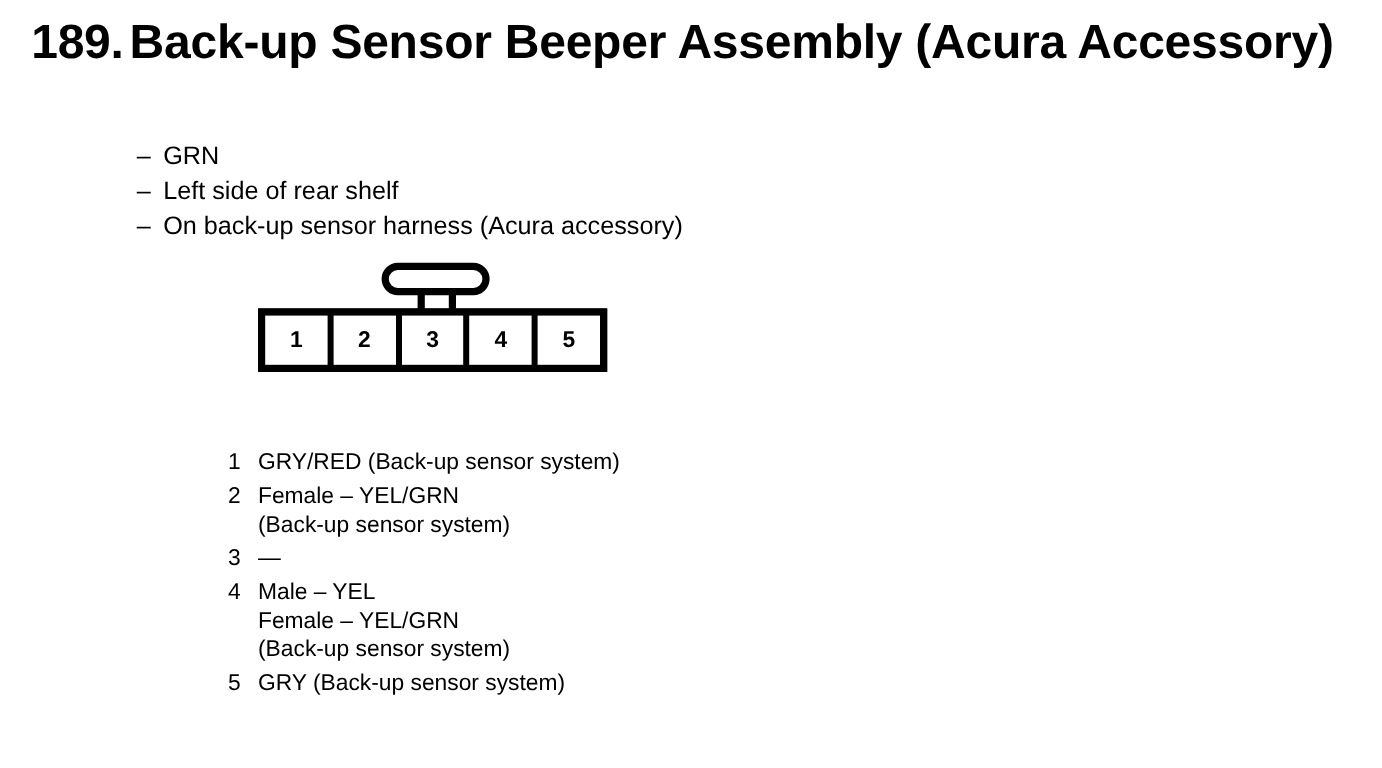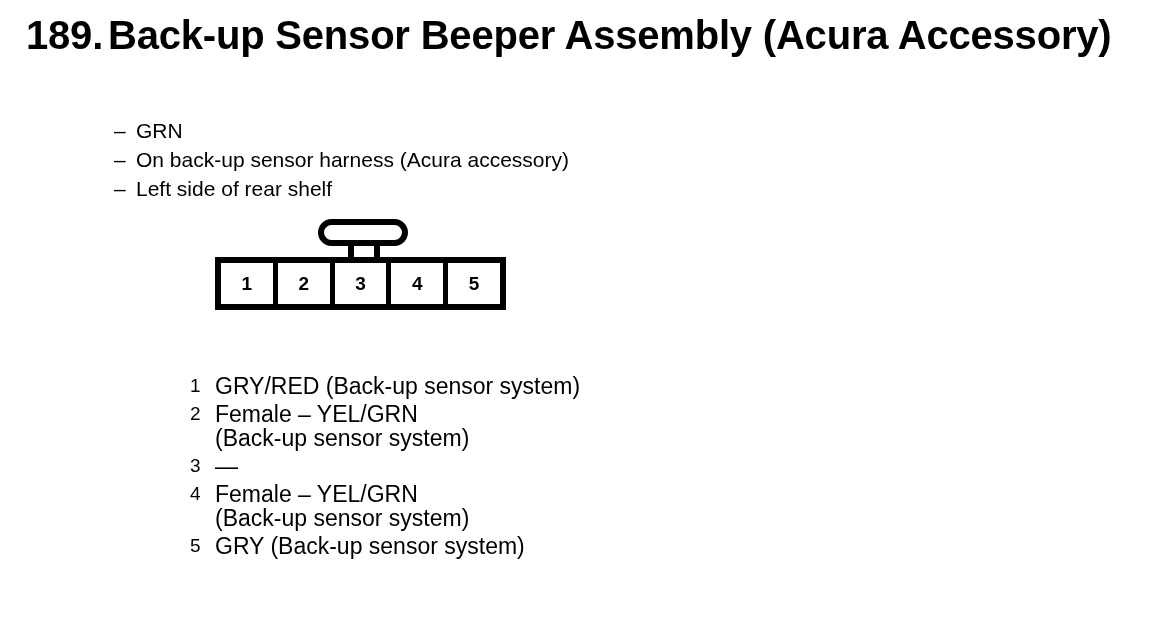--- a/index.html
+++ b/index.html
@@ -129,36 +129,36 @@
   .legend-number {
     width: 25px;
     flex: 0 0 25px;
     font-size: 19px;
     line-height: 24px;
   }
   .legend-lines {
     flex: 1 1 auto;
   }
   .legend-line {
-    font-size: 23px;
+    font-size: 19px;
     line-height: 24px;
     white-space: nowrap;
   }
 </style>
 </head>
 <body>
 
 <div id="page-title">
   <span class="title-number">189.</span><span>Back-up Sensor Beeper Assembly (Acura Accessory)</span>
 </div>
 
 <div id="descriptor-list">
     <div class="descriptor-item"><span class="descriptor-dash">–</span><span>GRN</span></div>
+    <div class="descriptor-item"><span class="descriptor-dash">–</span><span>Left side of rear shelf</span></div>
     <div class="descriptor-item"><span class="descriptor-dash">–</span><span>On back-up sensor harness (Acura accessory)</span></div>
-    <div class="descriptor-item"><span class="descriptor-dash">–</span><span>Left side of rear shelf</span></div>
   </div>
 
 <div id="connector-diagram">
   <div id="connector-latch"></div>
   <div id="connector-latch-neck"></div>
   <div id="connector-body">
       <div class="connector-cavity">1</div>
       <div class="connector-cavity">2</div>
       <div class="connector-cavity">3</div>
       <div class="connector-cavity">4</div>
@@ -182,20 +182,21 @@
     </div>
     <div class="legend-entry">
       <div class="legend-number">3</div>
       <div class="legend-lines">
         <div class="legend-line">—</div>
       </div>
     </div>
     <div class="legend-entry">
       <div class="legend-number">4</div>
       <div class="legend-lines">
+        <div class="legend-line">Male – YEL</div>
         <div class="legend-line">Female – YEL/GRN</div>
         <div class="legend-line">(Back-up sensor system)</div>
       </div>
     </div>
     <div class="legend-entry">
       <div class="legend-number">5</div>
       <div class="legend-lines">
         <div class="legend-line">GRY (Back-up sensor system)</div>
       </div>
     </div>

